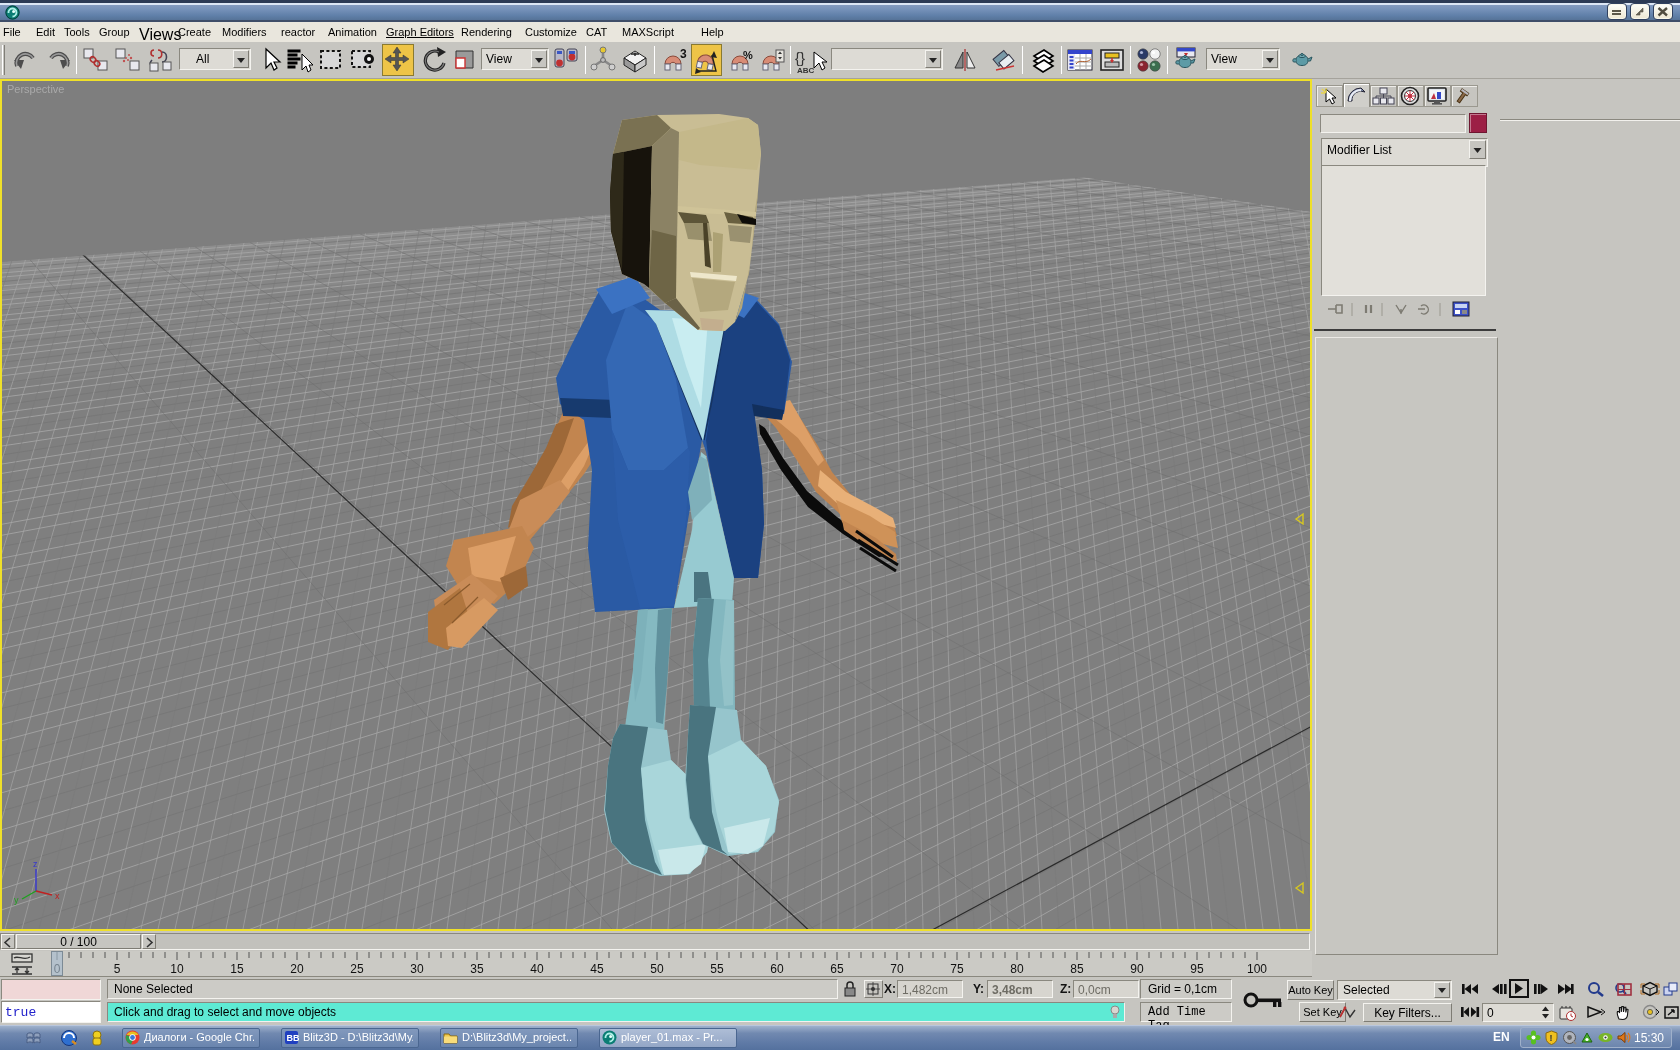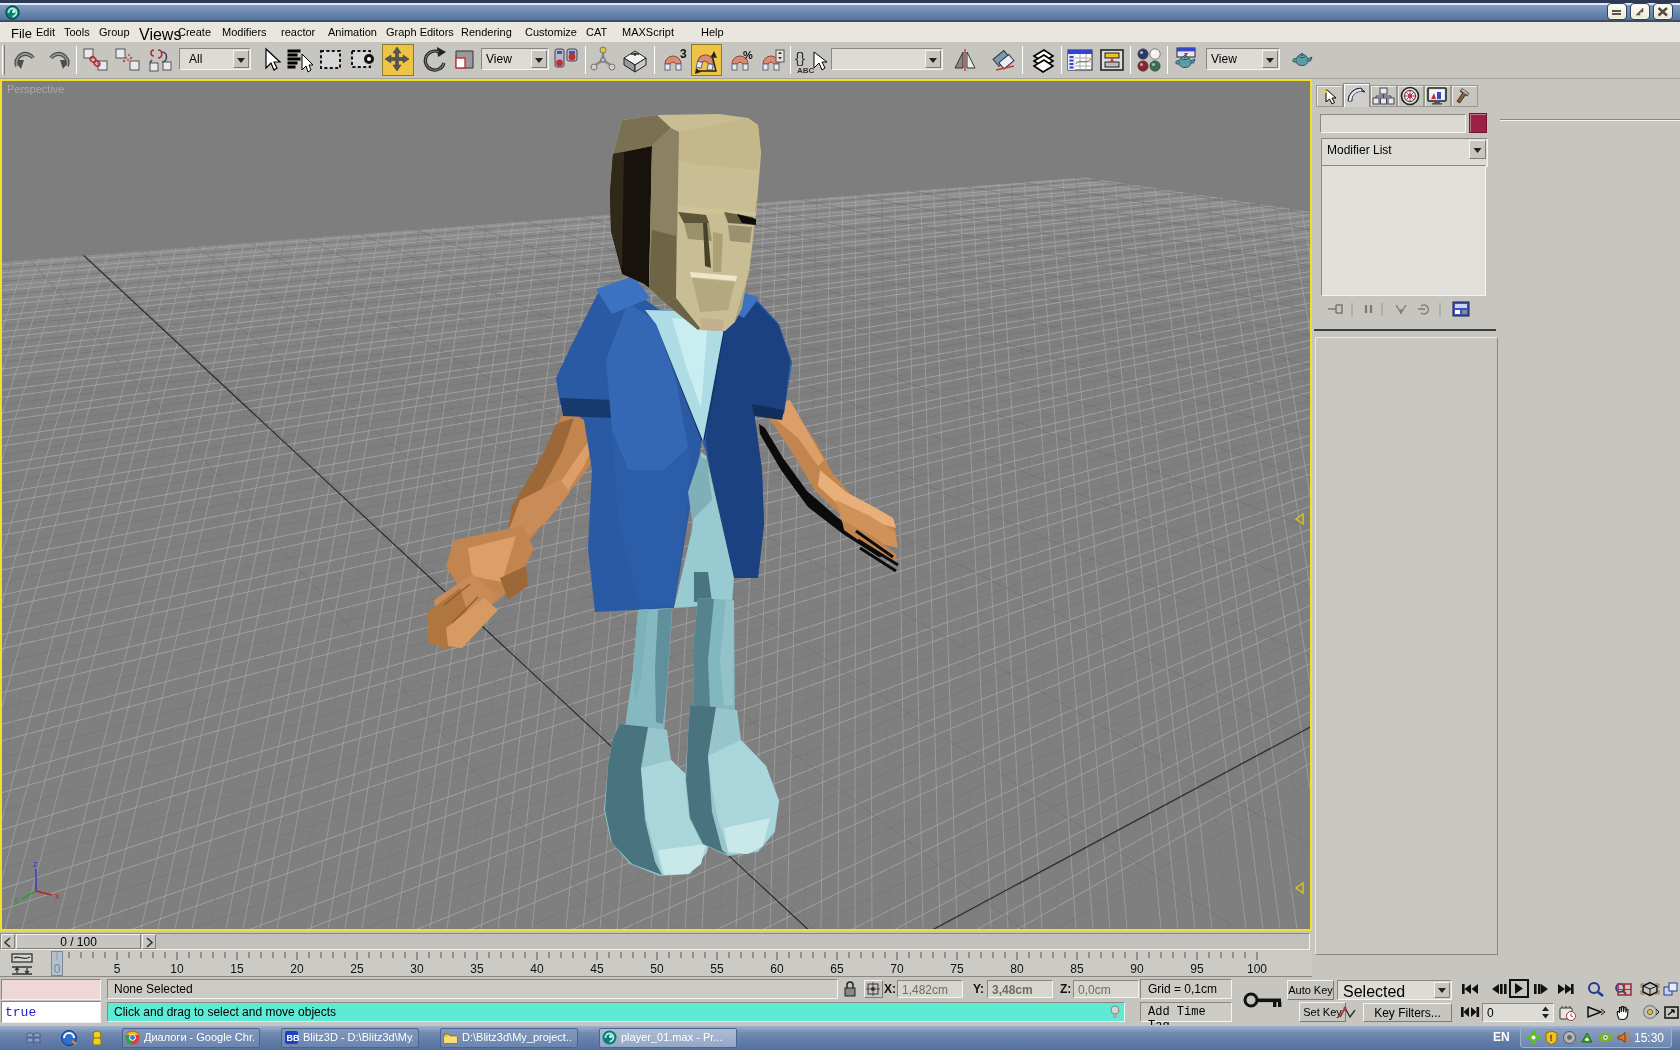--- a/index.html
+++ b/index.html
@@ -21,30 +21,30 @@
       <rect x="4" y="6" width="9" height="2" fill="#5a5649"></rect>
       <rect x="4" y="9" width="9" height="2" fill="#5a5649"></rect>
     </svg></div>
 <div class="abs" style="left:1630px;top:3px;width:20px;height:17px;background:linear-gradient(#fefefb,#ede7d2);border:1px solid #30405f;border-radius:4px;box-shadow:inset 0 0 0 1px #f8f6ea;"><svg width="18" height="15">
       <path d="M5 11 L12 4 L12 8 L9 8 L9 11 Z" fill="#6b675a" stroke="#504c40" stroke-width="0.6"></path>
     </svg></div>
 <div class="abs" style="left:1653px;top:3px;width:20px;height:17px;background:linear-gradient(#fefefb,#ede7d2);border:1px solid #30405f;border-radius:4px;box-shadow:inset 0 0 0 1px #f8f6ea;"><svg width="18" height="15">
       <path d="M4.5 4 L13 11.5 M13 4 L4.5 11.5" stroke="#504c40" stroke-width="2.4"></path>
     </svg></div>
 <div class="abs" style="left:0;top:22px;width:1680px;height:20px;background:#e9e6dd;"></div>
-<div class="abs" style="left:11px;top:26px;font-size:13px;color:#000;">File</div>
+<div class="abs" style="left:3px;top:26px;font-size:11px;color:#000;">File</div>
 <div class="abs" style="left:36px;top:26px;font-size:11px;color:#000;">Edit</div>
 <div class="abs" style="left:64px;top:26px;font-size:11px;color:#000;">Tools</div>
 <div class="abs" style="left:99px;top:26px;font-size:11px;color:#000;">Group</div>
 <div class="abs" style="left:139px;top:26px;font-size:16px;color:#000;">Views</div>
 <div class="abs" style="left:178px;top:26px;font-size:11px;color:#000;">Create</div>
 <div class="abs" style="left:222px;top:26px;font-size:11px;color:#000;">Modifiers</div>
 <div class="abs" style="left:281px;top:26px;font-size:11px;color:#000;">reactor</div>
 <div class="abs" style="left:328px;top:26px;font-size:11px;color:#000;">Animation</div>
-<div class="abs" style="left:386px;top:26px;font-size:11px;color:#000;">Graph Editors</div>
+<div class="abs" style="left:386px;top:26px;font-size:11px;color:#000;text-decoration:underline;">Graph Editors</div>
 <div class="abs" style="left:461px;top:26px;font-size:11px;color:#000;">Rendering</div>
 <div class="abs" style="left:525px;top:26px;font-size:11px;color:#000;">Customize</div>
 <div class="abs" style="left:586px;top:26px;font-size:11px;color:#000;">CAT</div>
 <div class="abs" style="left:622px;top:26px;font-size:11px;color:#000;">MAXScript</div>
 <div class="abs" style="left:701px;top:26px;font-size:11px;color:#000;">Help</div>
 <div class="abs" style="left:0;top:42px;width:1680px;height:37px;background:#c6c5c0;border-bottom:1px solid #a5a39c;"></div>
 <div class="abs" style="left:2px;top:45px;width:3px;height:30px;border-left:1px solid #fff;border-right:1px solid #807e77;"></div>
 <div class="abs" style="left:12px;top:46px;width:28px;height:28px;"><svg width="28" height="28">
       <path d="M5 20 A9 9 0 0 1 21 12" fill="none" stroke="#4d4d4d" stroke-width="4"></path>
       <path d="M2 14 L9 23 L12 14 Z" fill="#4d4d4d"></path>
@@ -73,21 +73,21 @@
         <circle cx="17" cy="12" r="1.2"></circle>
       </g>
     </svg></div>
 <div class="abs" style="left:146px;top:46px;width:28px;height:28px;"><svg width="28" height="28">
       <path d="M8 4 C4 4 4 10 8 10 M12 4 C17 4 17 12 12 12" fill="none" stroke="#b03030" stroke-width="1.6"></path>
       <path d="M16 6 C22 6 22 16 16 16 M6 14 C2 18 6 22 10 20" fill="none" stroke="#445" stroke-width="1.6"></path>
       <rect x="4" y="17" width="8" height="8" fill="#e8e8ee" stroke="#555"></rect>
       <rect x="17" y="16" width="8" height="8" fill="#e8e8ee" stroke="#555"></rect>
     </svg></div>
 <div class="abs sunken" style="left:179px;top:48px;width:72px;height:22px;background:#dddbd5;">
-    <div class="abs" style="left:9px;top:3px;font-size:12px;">All</div>
+    <div class="abs" style="left:16px;top:3px;font-size:12px;">All</div>
     <div class="abs raised" style="right:1px;top:1px;width:16px;height:18px;background:#c6c5c0;"><svg width="14" height="16">
         <path d="M3 7 L11 7 L7 12 Z" fill="#222"></path>
       </svg></div>
   </div>
 <div class="abs" style="left:258px;top:46px;width:24px;height:28px;"><svg width="24" height="28">
       <path d="M8 3 L8 22 L13 17 L16 24 L19 22 L16 16 L22 16 Z" fill="#fff" stroke="#000" stroke-width="1.2"></path>
     </svg></div>
 <div class="abs" style="left:285px;top:46px;width:28px;height:28px;"><svg width="28" height="28">
       <g stroke="#000">
         <rect x="3" y="4" width="12" height="2" fill="#000"></rect>
@@ -632,21 +632,21 @@
     </svg></div>
 <div class="abs" style="left:1243px;top:990px;width:42px;height:22px;"><svg width="42" height="22">
       <circle cx="8" cy="10" r="6" fill="none" stroke="#111" stroke-width="3"></circle>
       <rect x="14" y="8.5" width="24" height="3.6" fill="#111"></rect>
       <rect x="30" y="12" width="3.4" height="5" fill="#111"></rect>
       <rect x="35" y="12" width="3.4" height="5" fill="#111"></rect>
     </svg></div>
 <div class="abs raised" style="left:1287px;top:980px;width:47px;height:20px;background:#c6c5c0;text-align:center;font-size:11px;line-height:19px;">Auto Key</div>
 <div class="abs raised" style="left:1287px;top:1002px;width:47px;height:20px;background:#c6c5c0;text-align:center;font-size:11px;line-height:19px;margin-left:12px;">Set Key</div>
 <div class="abs sunken" style="left:1337px;top:980px;width:115px;height:20px;background:#dddbd5;">
-    <div class="abs" style="left:5px;top:2px;font-size:16px;">Selected</div>
+    <div class="abs" style="left:5px;top:2px;font-size:12px;">Selected</div>
     <div class="abs raised" style="right:1px;top:1px;width:16px;height:16px;background:#c6c5c0;"><svg width="14" height="14">
         <path d="M3 5 L11 5 L7 10 Z" fill="#222"></path>
       </svg></div>
   </div>
 <div class="abs" style="left:1337px;top:1003px;width:22px;height:19px;"><svg width="22" height="19">
       <path d="M3 14 L8 5 L13 14 L18 7" fill="none" stroke="#333" stroke-width="1.4"></path>
       <path d="M3 14 L8 5" stroke="#c03030" stroke-width="1.6"></path>
       <circle cx="8" cy="5" r="1.4" fill="#c03030"></circle>
     </svg></div>
 <div class="abs raised" style="left:1363px;top:1003px;width:89px;height:19px;background:#c6c5c0;text-align:center;font-size:12px;line-height:18px;">Key Filters...</div>

